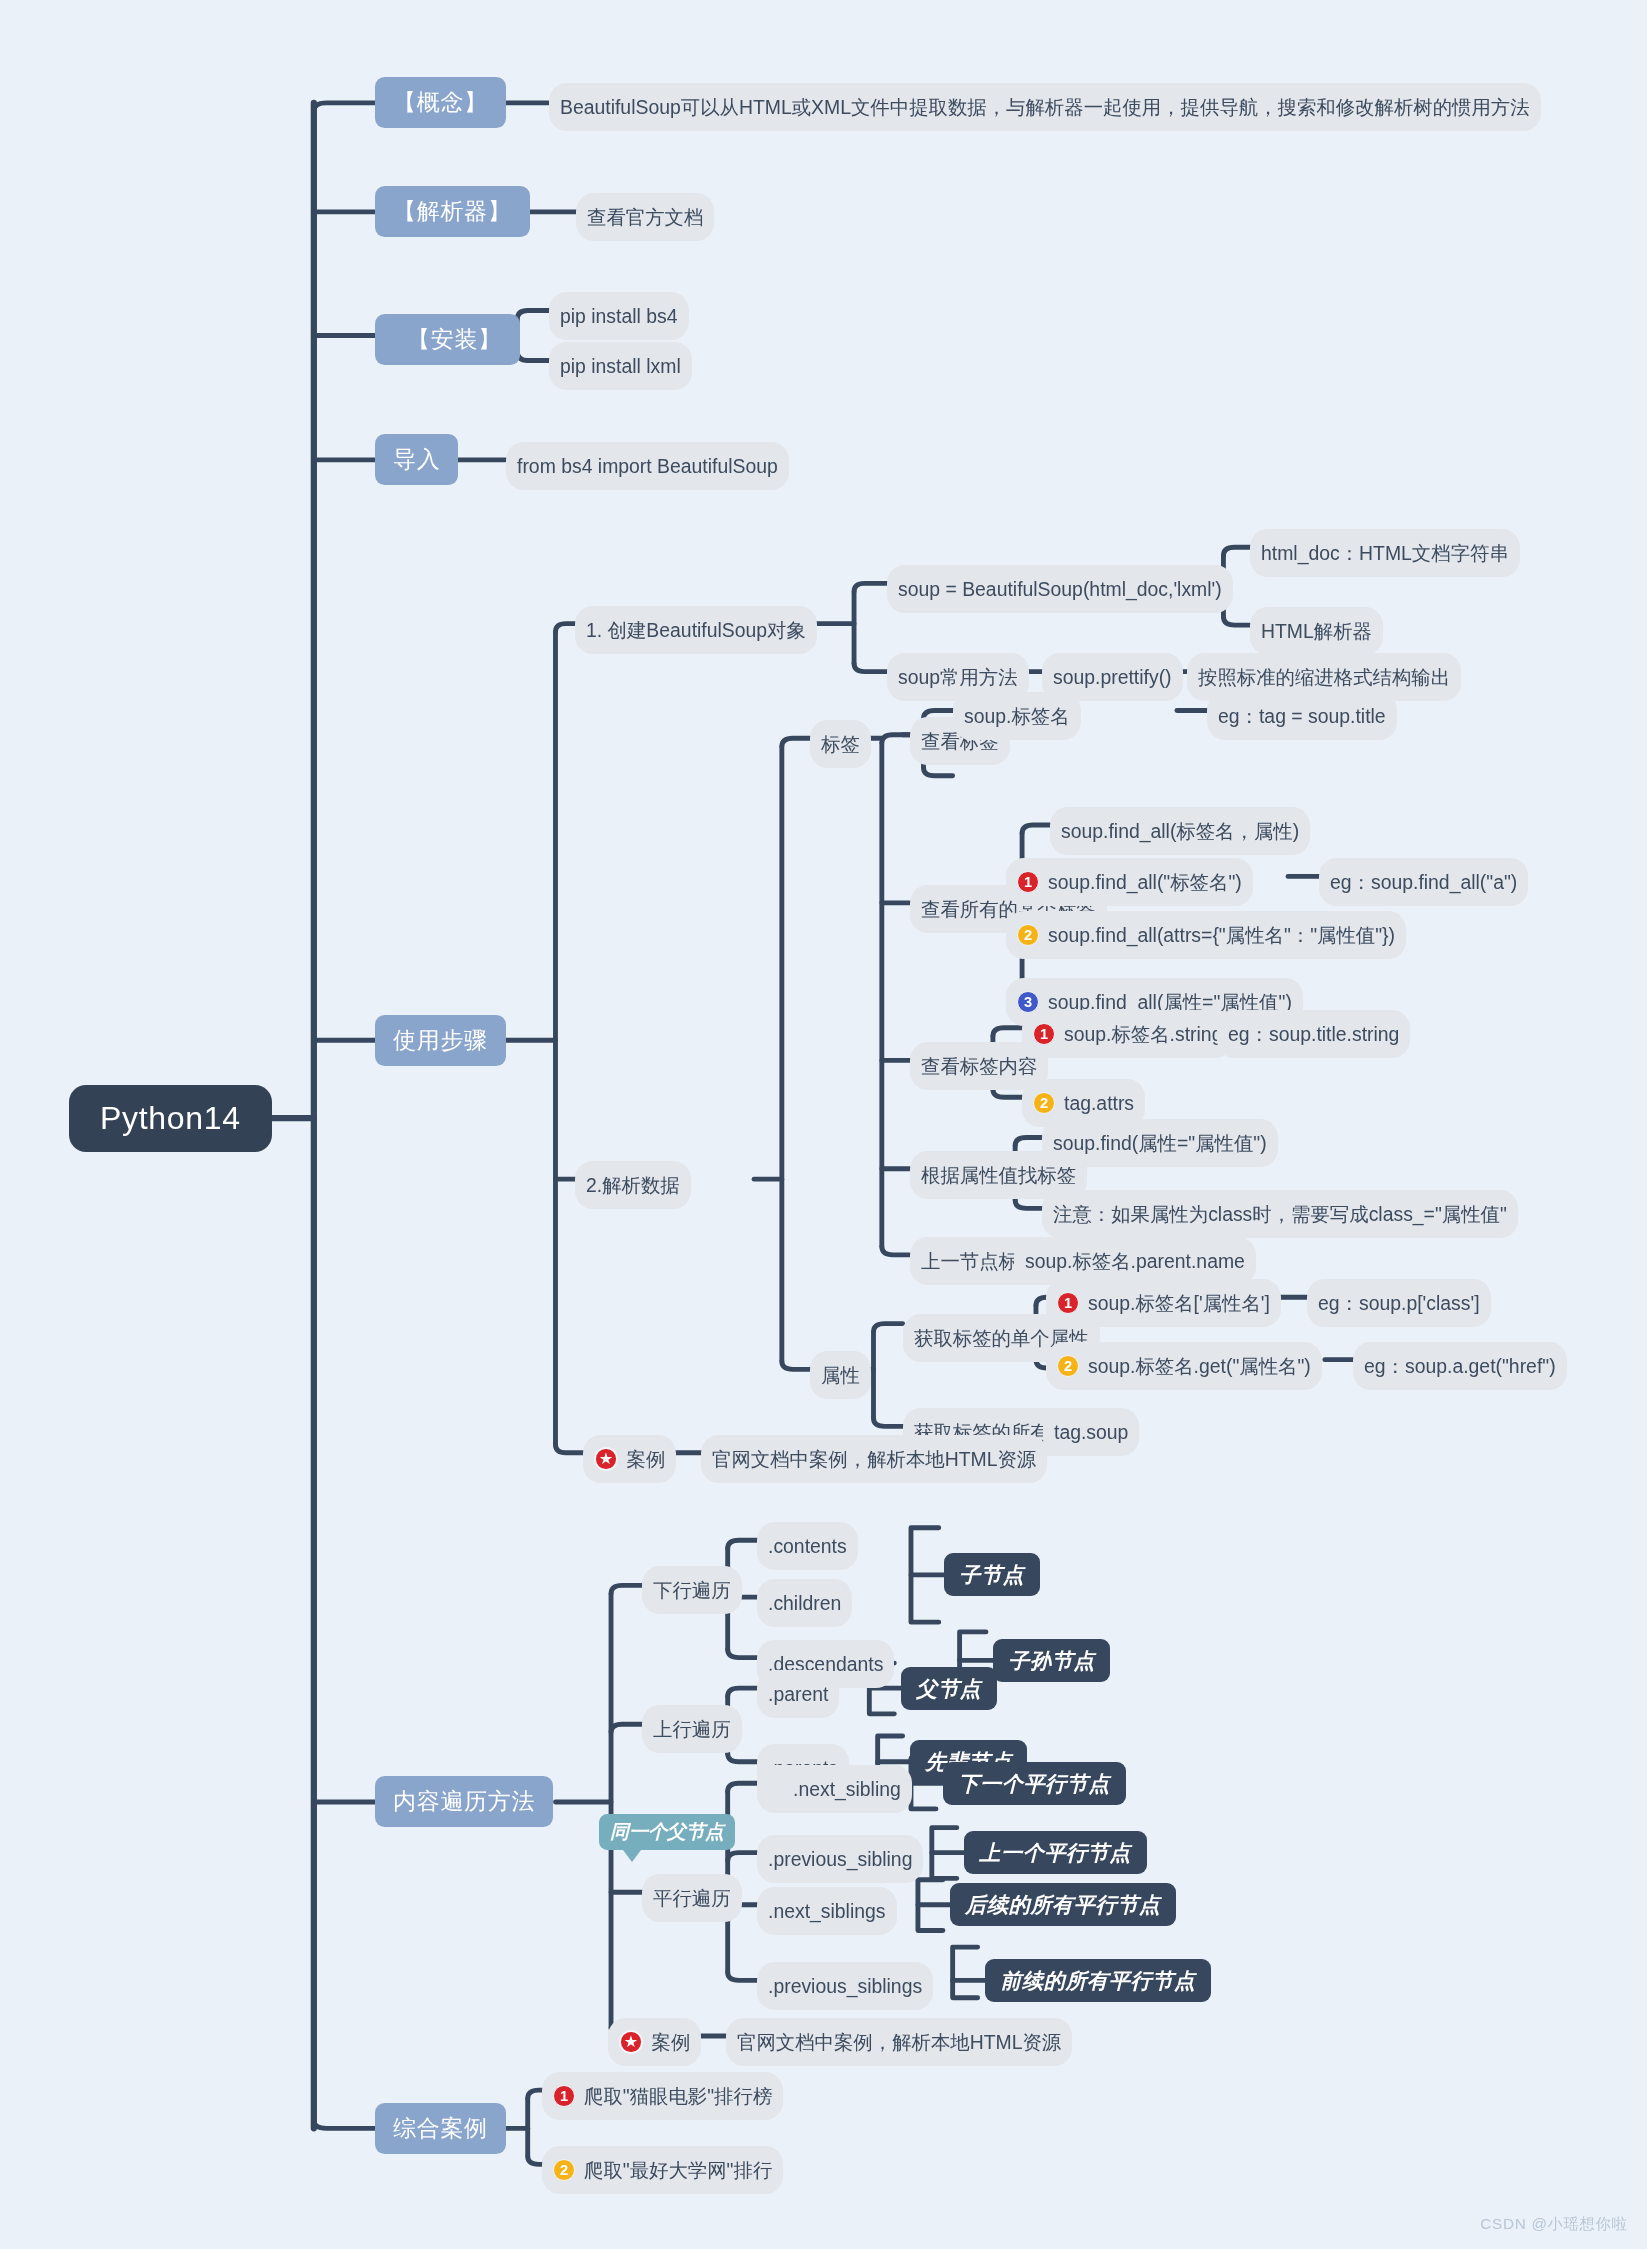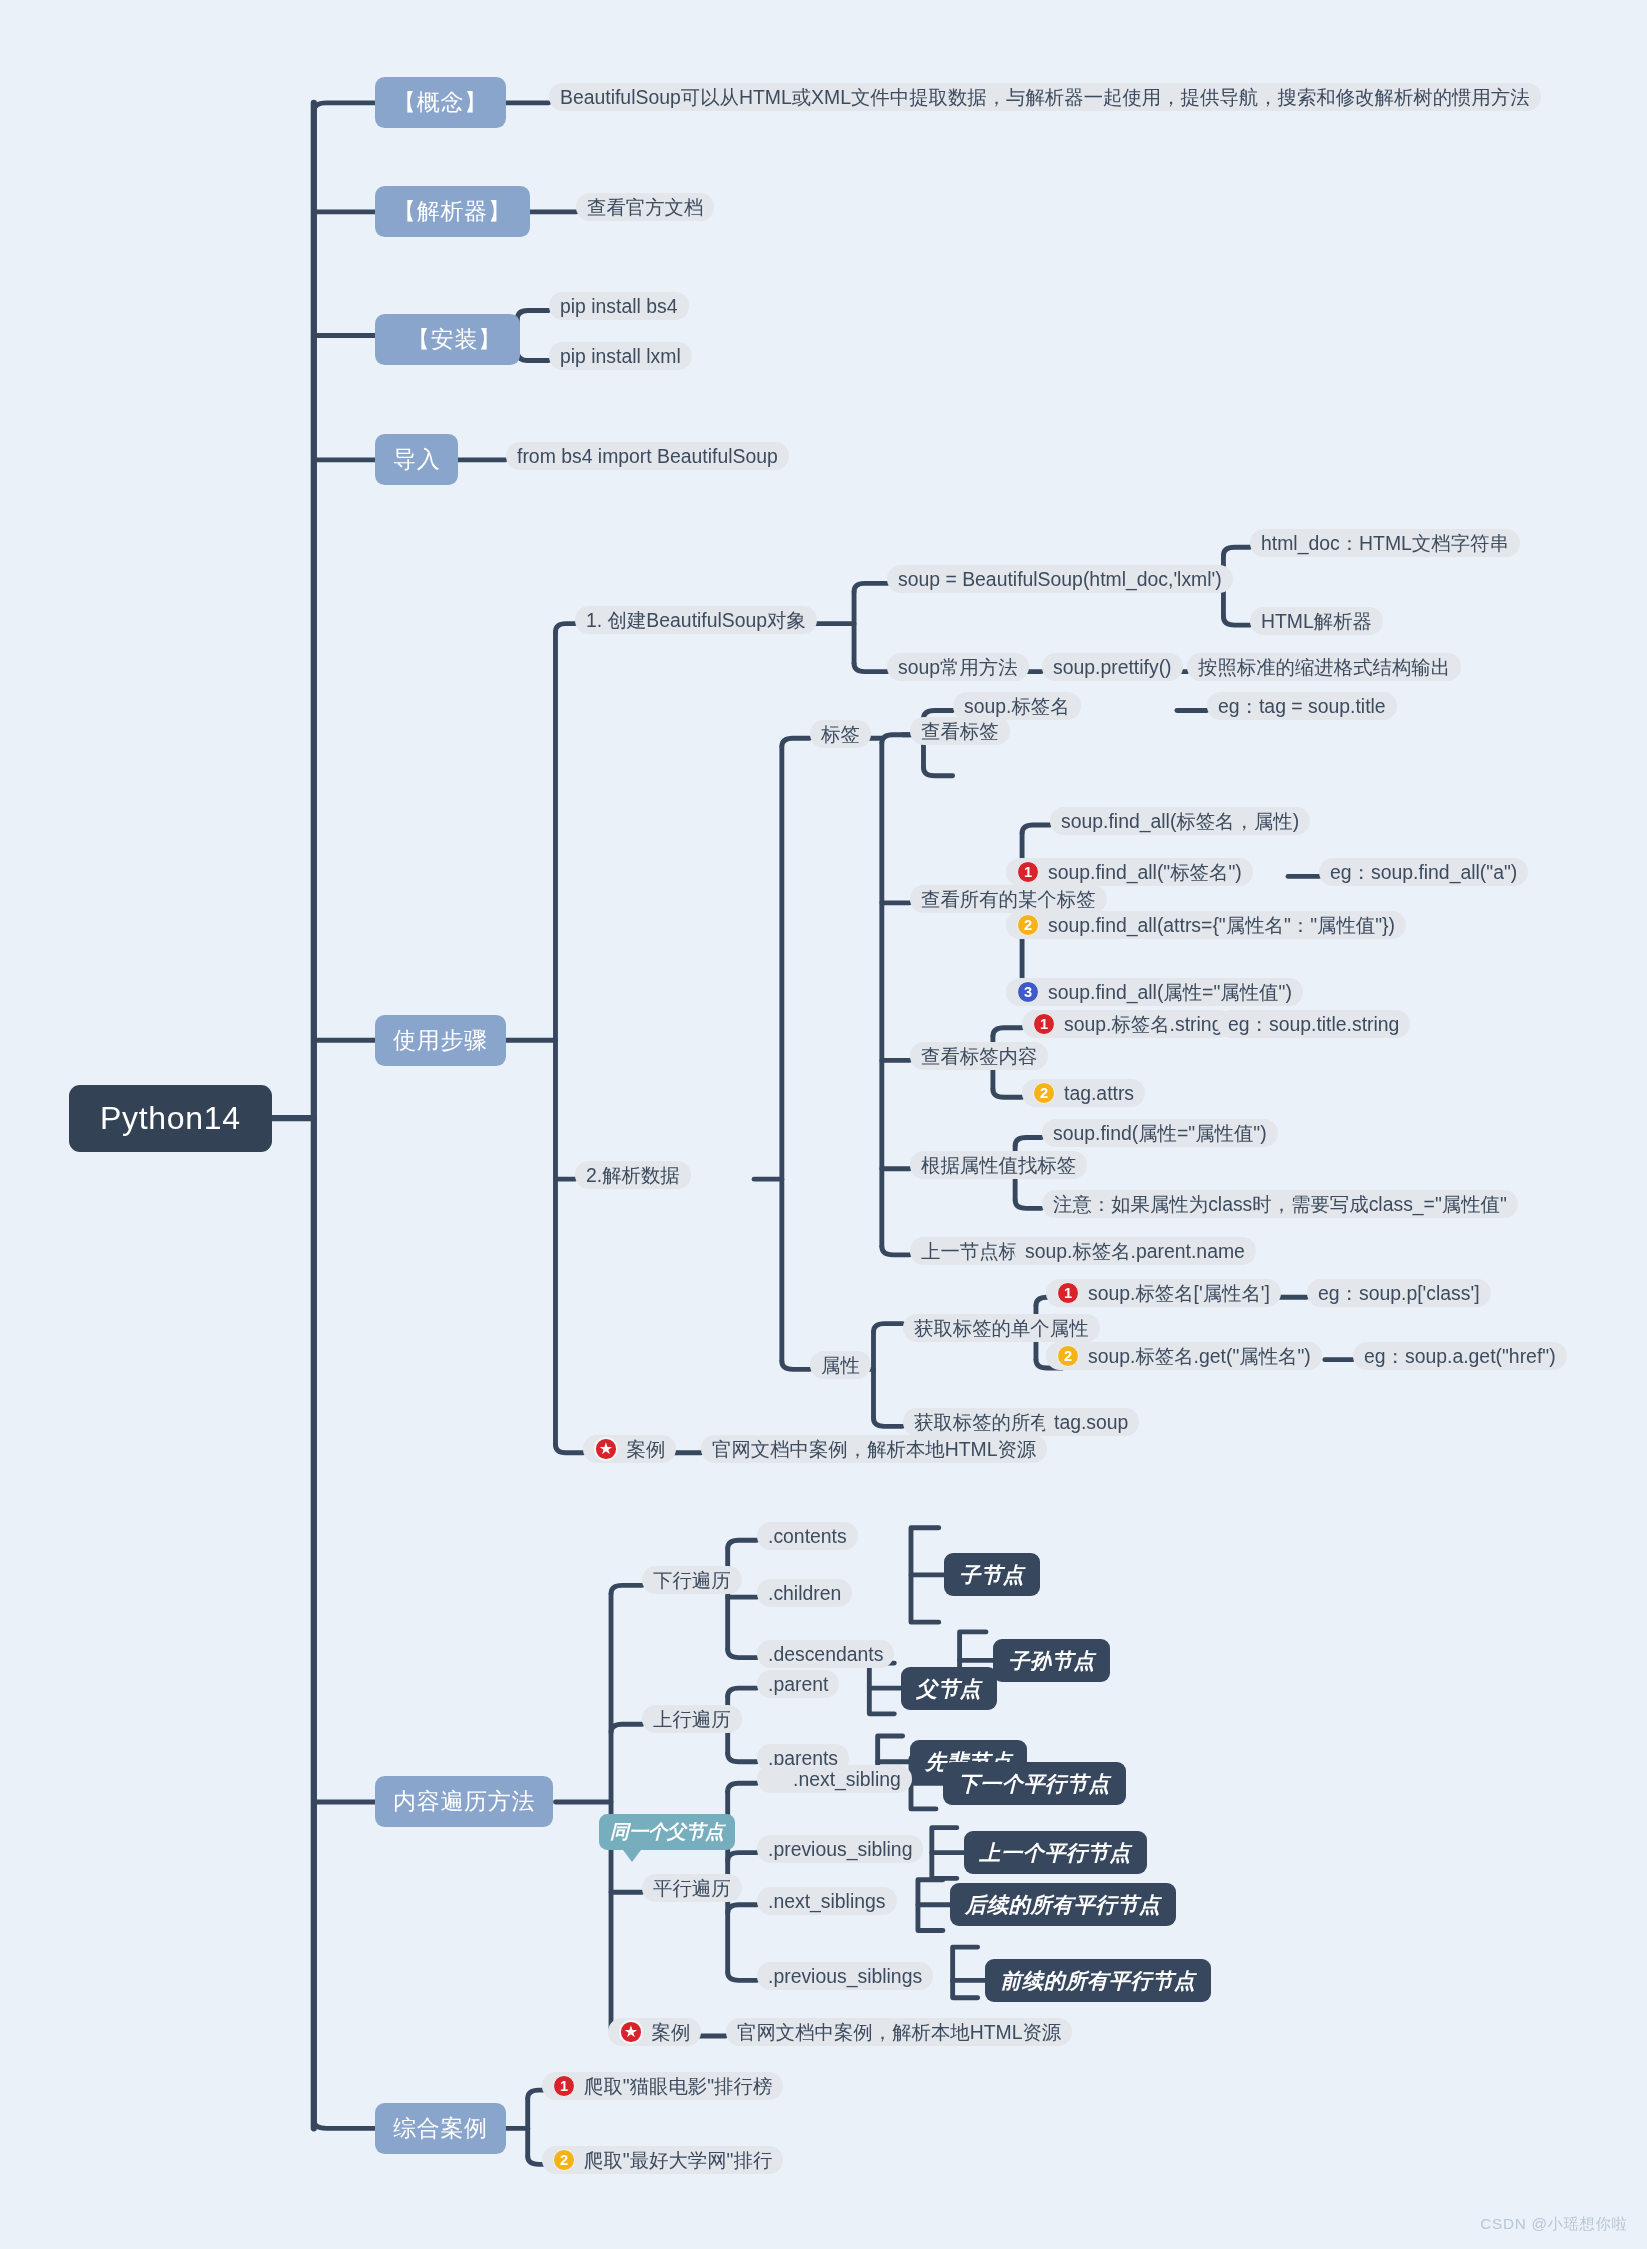--- a/index.html
+++ b/index.html
@@ -10,33 +10,33 @@
     position:relative;
     overflow:hidden;
   }
   #canvas{position:absolute;inset:0;}
   svg#wires{position:absolute;left:0;top:0;width:1647px;height:2250px;pointer-events:none;}
 
   .node{position:absolute;display:flex;align-items:center;box-sizing:border-box;white-space:nowrap;}
 
   
   .root{
-    background:#344256;color:#fff;border-radius:11px;
+    background:#344256;color:#fff;border-radius:17px;
     font-size:32px;padding:0 31px;height:67px;letter-spacing:0.7px;
   }
   
   .blue{
     background:#8aa5cb;color:#ffffff;border-radius:9.7px;
     font-size:23px;height:51px;padding:0 18px;justify-content:center;
     letter-spacing:0.7px;
   }
   
   .grey{
     background:#e3e6eb;color:#3c4b5e;border-radius:18px;
-    font-size:19.4px;height:28px;padding:0 11px;
+    font-size:19.4px;height:48px;padding:0 11px;
   }
   
   .dark{
     background:#37475e;color:#ffffff;border-radius:9px;
     font-size:21px;height:43px;padding:0 15.3px;
     font-style:italic;font-weight:bold;letter-spacing:0.7px;
     justify-content:center;
   }
   
   .callout{

